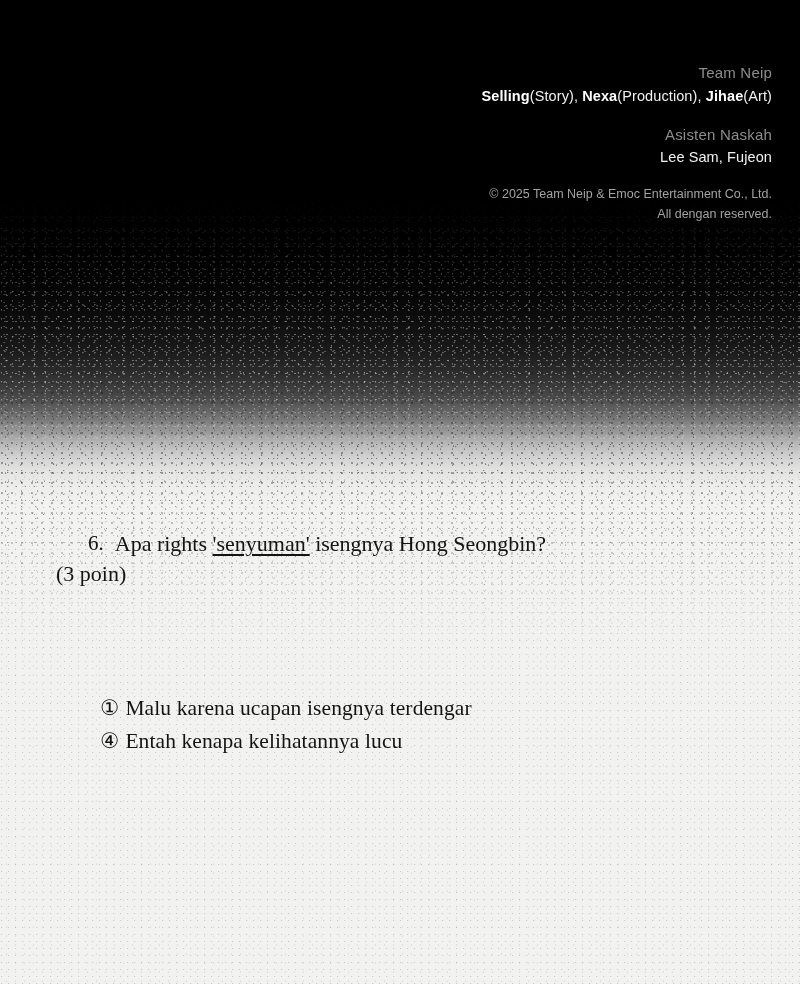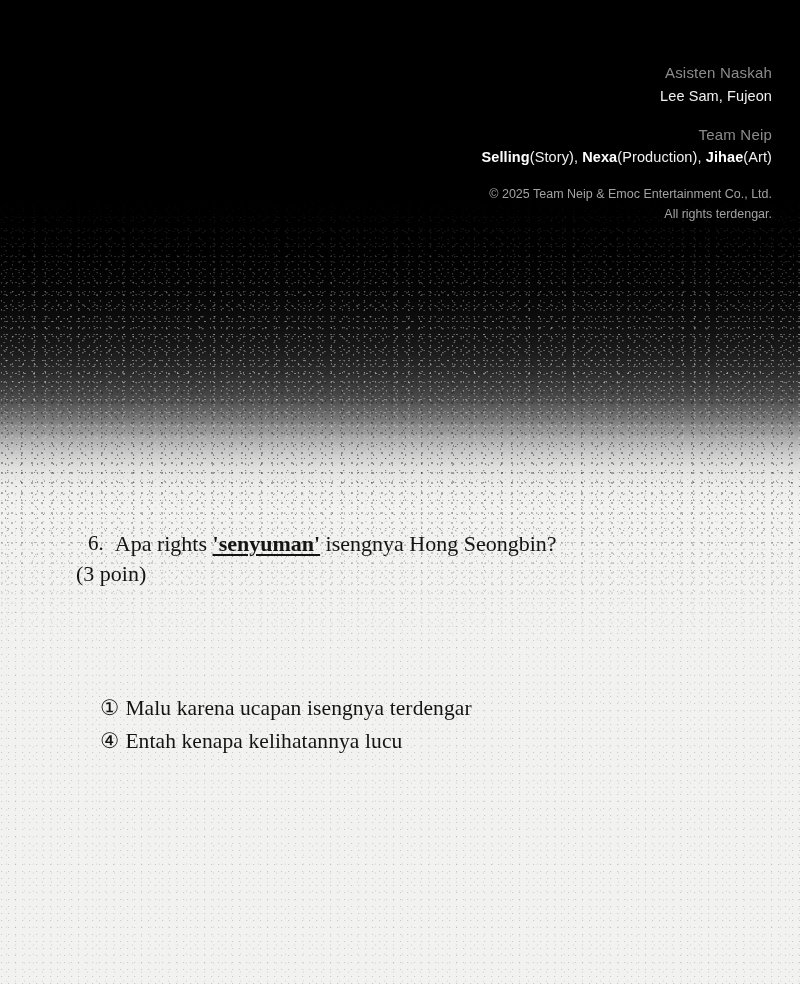--- a/index.html
+++ b/index.html
@@ -135,26 +135,26 @@
     font-size: 21px;
     line-height: 1.45;
     margin-right: 11px;
     white-space: nowrap;
   }
   .q-text {
     font-size: 22px;
     line-height: 1.45;
   }
   .q-text .kw {
-    font-weight: bold;
+    font-weight: normal;
     text-decoration: underline;
     text-underline-offset: 3px;
   }
   .q-points {
-    padding-left: 76px;
+    padding-left: 56px;
     font-size: 22px;
     line-height: 1.45;
     margin-top: -2px;
   }
   .choices {
     margin-top: 102px;
     padding-left: 100px;
   }
   .choice {
     font-size: 21.5px;
@@ -170,32 +170,32 @@
 <div id="page">
 
   <div class="sky"></div>
   <div class="grain-dark"></div>
   <div class="grain-light"></div>
   <div class="paper-grain"></div>
 
   <div class="credits">
 
     <div class="credit-group">
+      <div class="credit-role">Team Neip</div>
+      <div class="credit-names"><b>Selling</b>(Story), <b>Nexa</b>(Production), <b>Jihae</b>(Art)</div>
+    </div>
+
+    <div class="credit-group">
       <div class="credit-role">Asisten Naskah</div>
       <div class="credit-names">Lee Sam, Fujeon</div>
     </div>
 
-    <div class="credit-group">
-      <div class="credit-role">Team Neip</div>
-      <div class="credit-names"><b>Selling</b>(Story), <b>Nexa</b>(Production), <b>Jihae</b>(Art)</div>
-    </div>
-
     <div class="copyright">
       <div>© 2025 Team Neip &amp; Emoc Entertainment Co., Ltd.</div>
-      <div>All rights terdengar.</div>
+      <div>All dengan reserved.</div>
     </div>
 
   </div>
 
   <div class="quiz">
 
     <div class="question-row">
       <div class="q-num">6.</div>
       <div class="q-text"><span>Apa rights </span><span class="kw">'senyuman'</span><span> isengnya Hong Seongbin?</span></div>
     </div>

